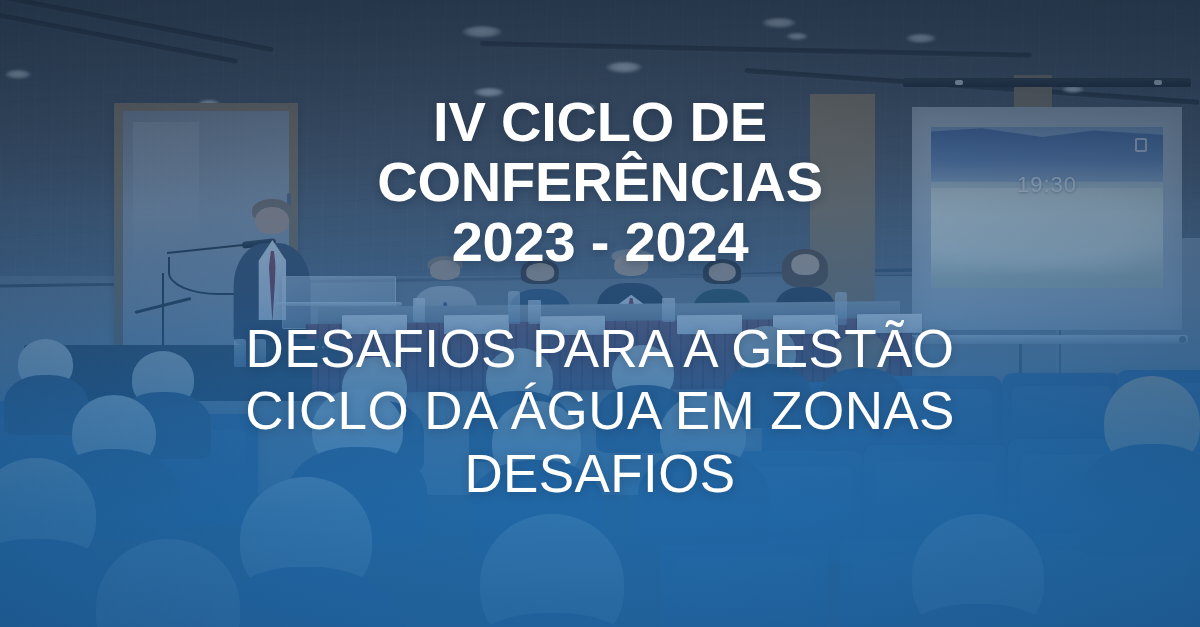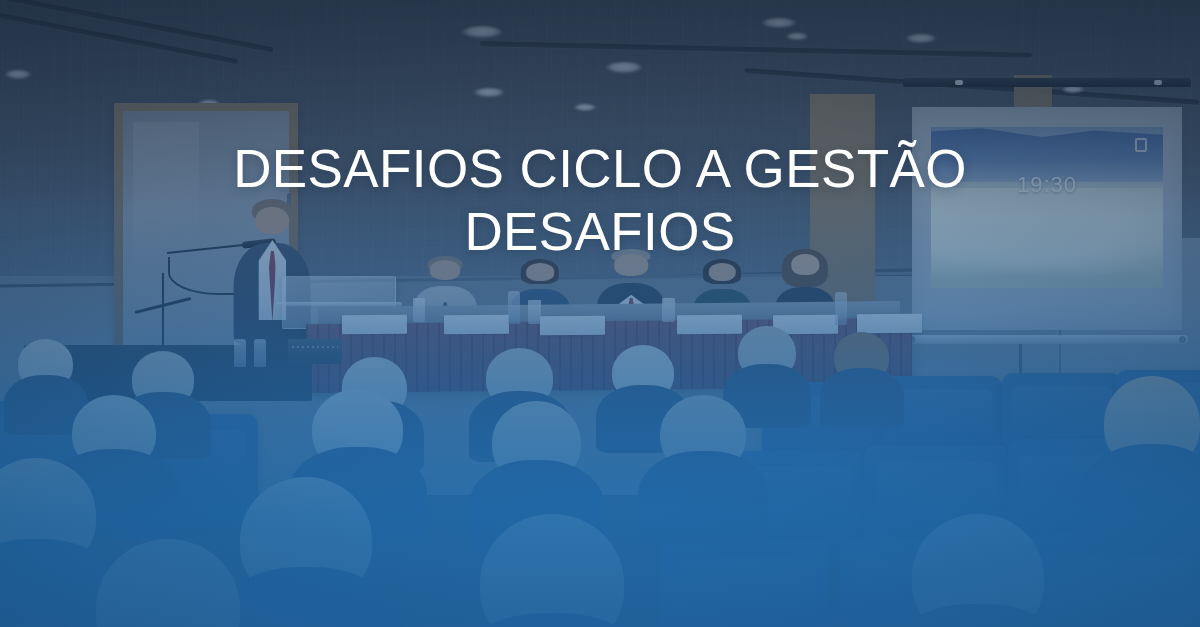--- a/index.html
+++ b/index.html
@@ -565,21 +565,27 @@
     </div>
 
   </div>
 
   <div class="overlay"></div>
   <div class="overlay2"></div>
   <div class="vignette"></div>
 
   <div class="content">
 
+    <div class="headline">
+      <span class="ln">IV CICLO DE</span>
+      <span class="ln">CONFERÊNCIAS</span>
+      <span class="ln">2023 - 2024</span>
+    </div>
 
     <div class="subhead">
-      <span class="ln">DESAFIOS CICLO A GESTÃO</span>
+      <span class="ln">DESAFIOS PARA A GESTÃO</span>
+      <span class="ln">CICLO DA ÁGUA EM ZONAS</span>
       <span class="ln">DESAFIOS</span>
     </div>
 
   </div>
 
 </div>
 
 </body></html>

